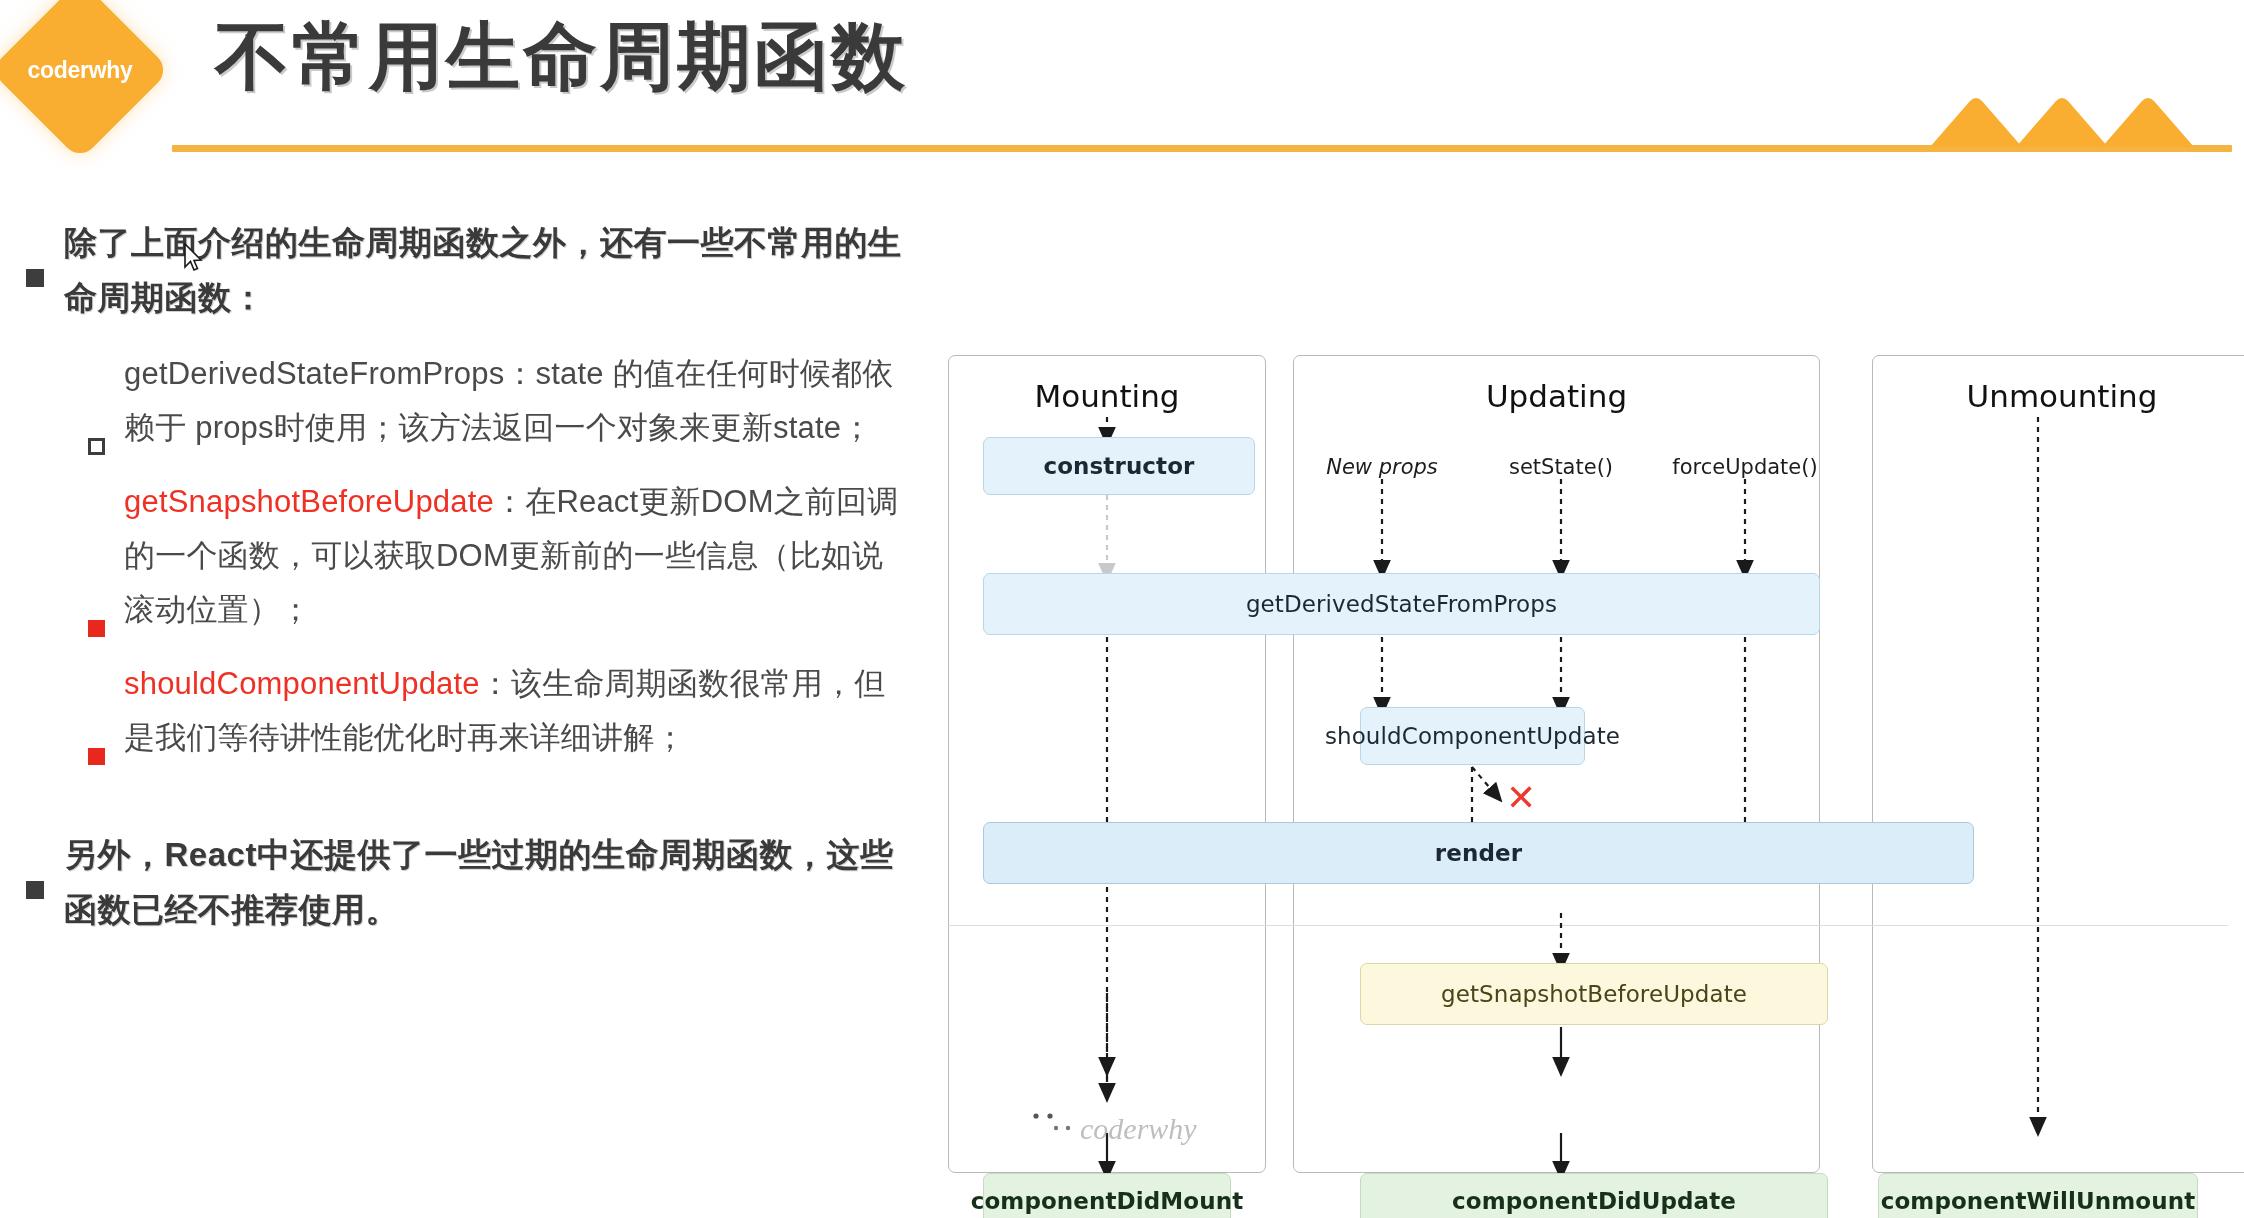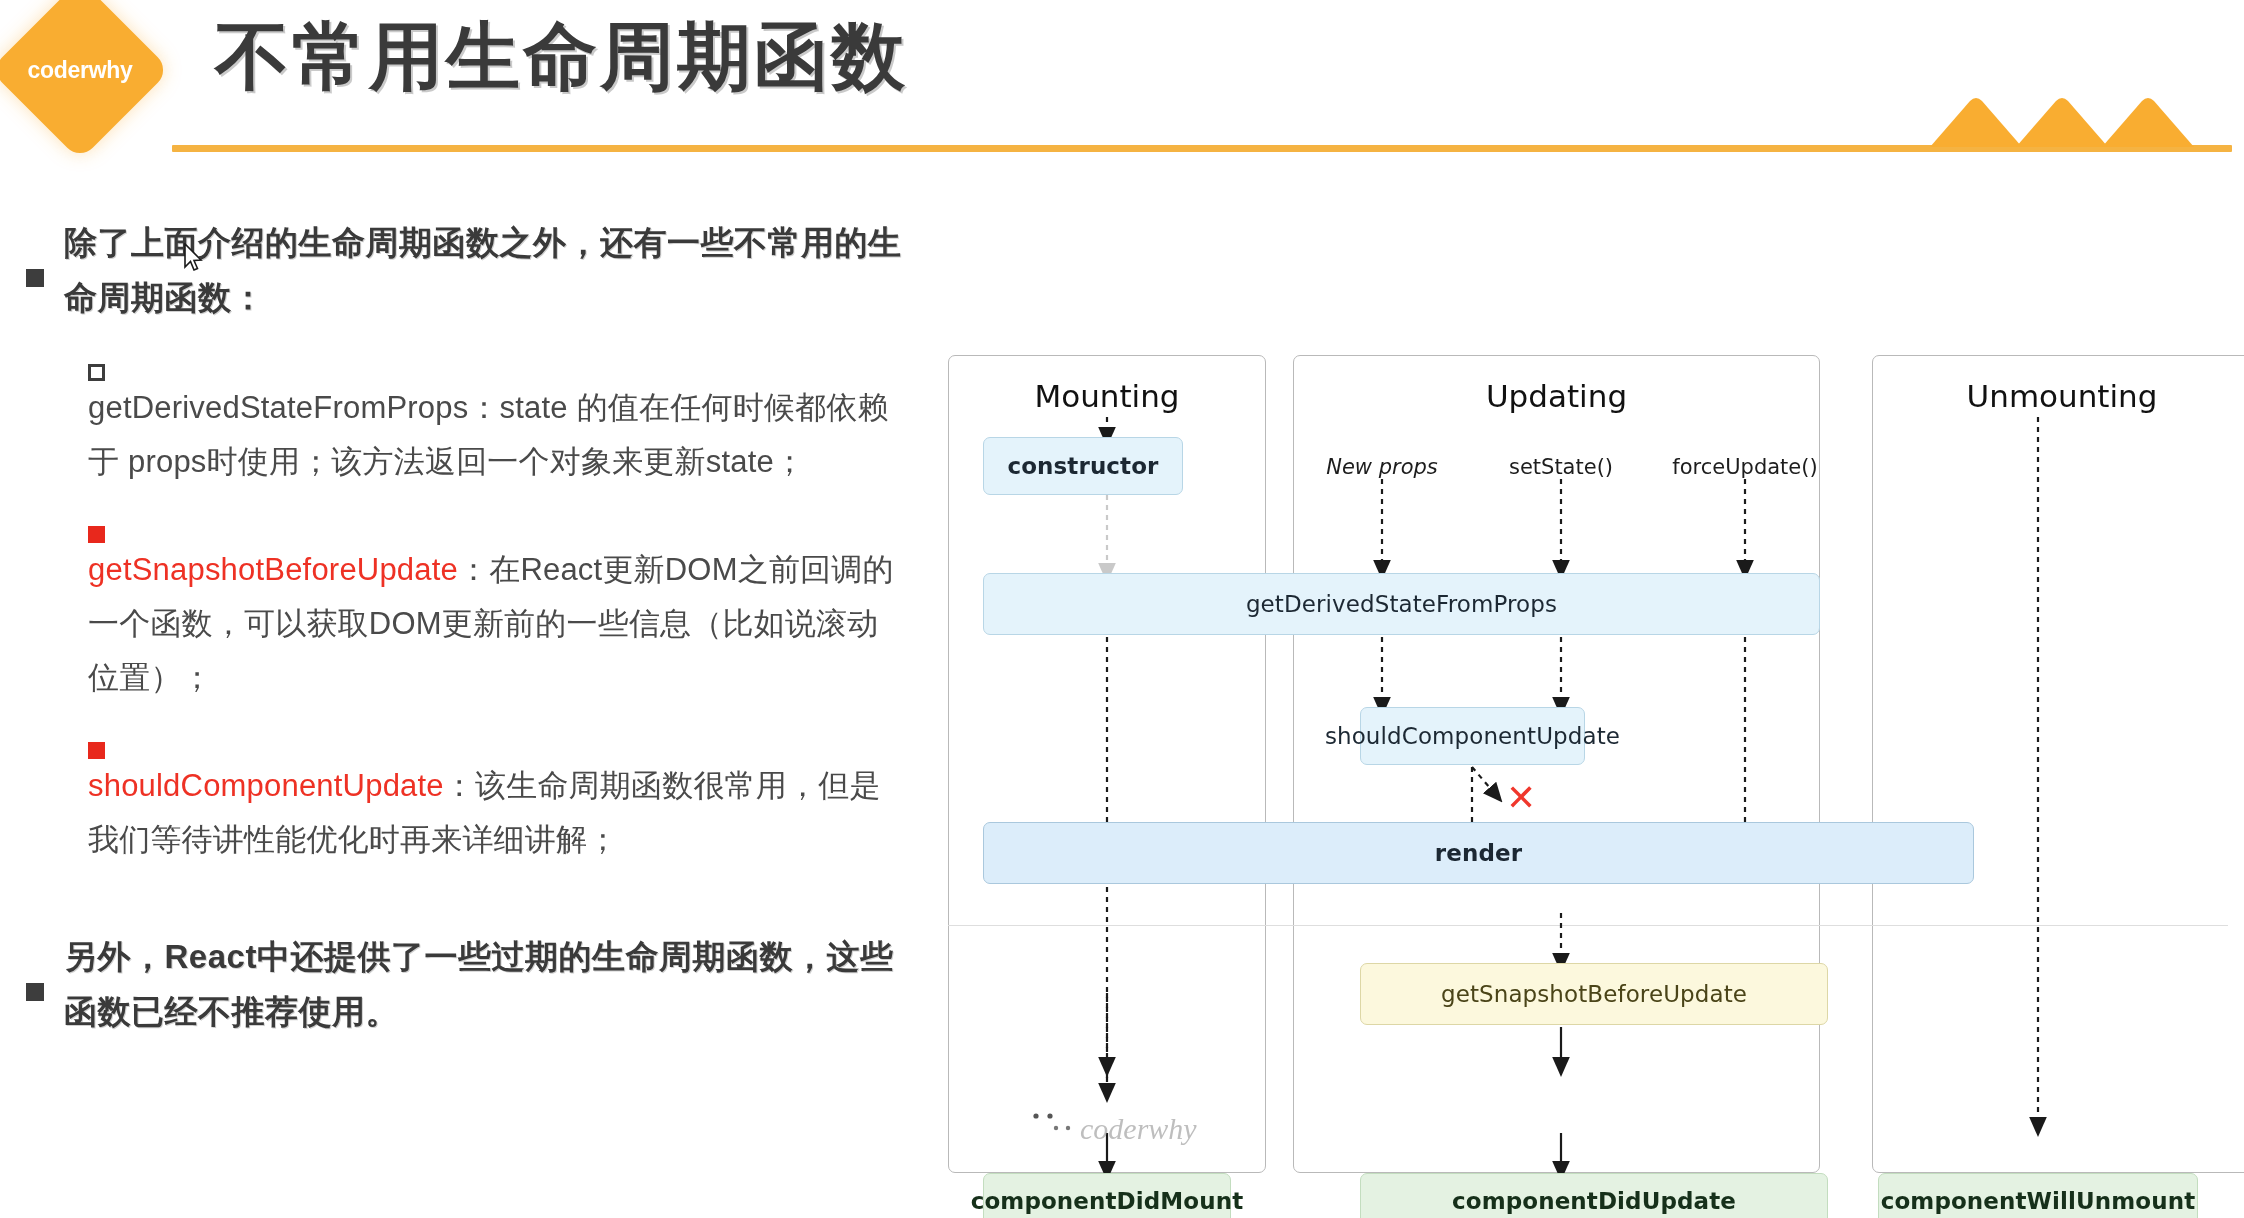--- a/index.html
+++ b/index.html
@@ -46,21 +46,21 @@
   .lvl1 .mk {
     width: 18px; height: 18px; background: #3d3d3d;
     margin: 16px 20px 0 0; flex: none;
   }
   .lvl1 .tx {
     font-size: 33px; font-weight: 700; color: #3a3a3a;
     line-height: 55px; letter-spacing: 0.5px;
     text-shadow: 1px 1px 0 rgba(170,170,170,0.55);
   }
   .sub { margin-left: 62px; margin-top: 22px; }
-  .lvl2 { display: flex; align-items: flex-start; margin-bottom: 20px; flex-direction: column; }
+  .lvl2 { display: flex; align-items: flex-end; margin-bottom: 20px; }
   .lvl2 .mk2 {
     width: 17px; height: 17px; flex: none;
     margin: 17px 19px 0 0;
     border: 3px solid #3d3d3d; background: transparent;
   }
   .lvl2.red .mk2 { border-color: #e8281c; background: #e8281c; }
   .lvl2 .tx2 {
     font-size: 31px; color: #4a4a4a; line-height: 54px;
     letter-spacing: 0.2px;
   }
@@ -241,21 +241,21 @@
         <line x1="159" y1="778" x2="159" y2="816" marker-end="url(#ah)"></line>
 
         <line x1="1090" y1="62" x2="1090" y2="772" stroke-dasharray="5,5" marker-end="url(#ah)"></line>
       </g>
     </svg>
 
     <div class="lane-label italic" style="left:434px;top:100px">New props</div>
     <div class="lane-label" style="left:613px;top:100px">setState()</div>
     <div class="lane-label" style="left:797px;top:100px">forceUpdate()</div>
 
-    <div class="node n-blue bold" style="left:35px;top:82px;width:200px;height:58px">constructor</div>
+    <div class="node n-blue bold" style="left:35px;top:82px;width:272px;height:58px">constructor</div>
 
     <div class="node n-blue" style="left:35px;top:218px;width:837px;height:62px">getDerivedStateFromProps</div>
 
     <div class="node n-blue" style="left:412px;top:352px;width:225px;height:58px">shouldComponentUpdate</div>
 
     <div class="node n-blue2 bold" style="left:35px;top:467px;width:991px;height:62px">render</div>
 
     <div class="node n-yellow" style="left:412px;top:608px;width:468px;height:62px">getSnapshotBeforeUpdate</div>
 
 

